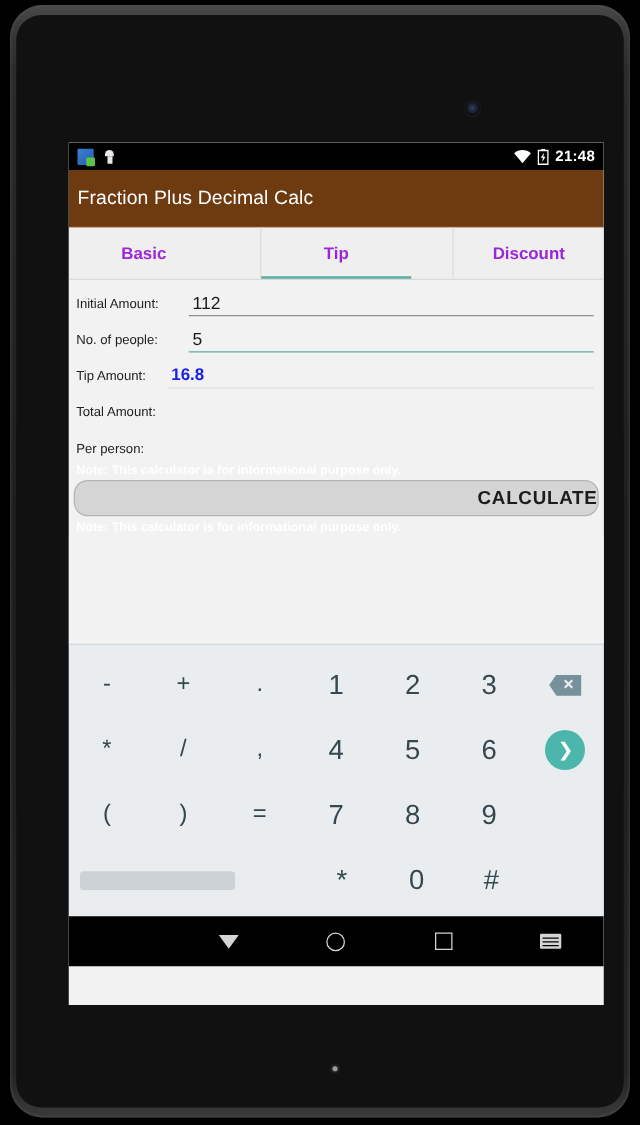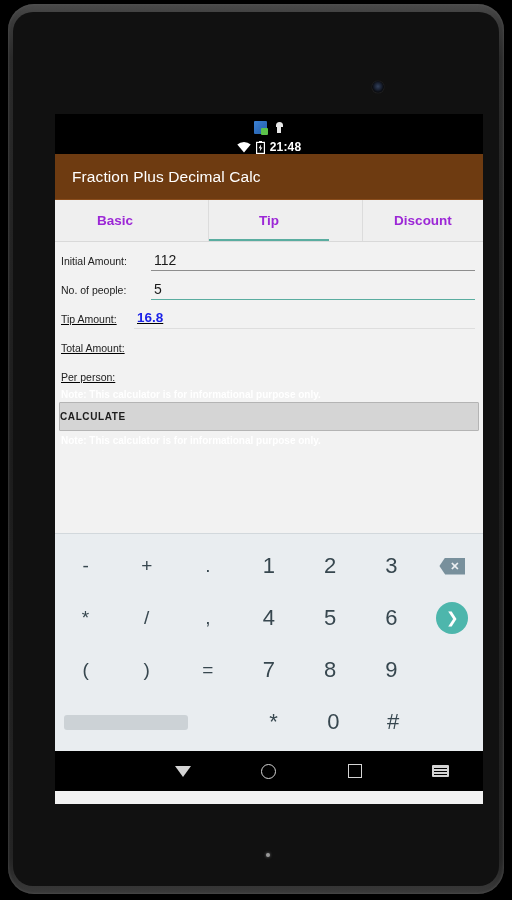--- a/index.html
+++ b/index.html
@@ -48,27 +48,26 @@
   #screen {
     position: absolute;
     left: 42px; top: 102px;
     width: 428px; height: 690px;
     background: #f2f2f2;
     overflow: hidden;
   }
 
   
   #statusbar {
-    height: 40px;
+    height: 22px;
     background: #000;
     display: flex;
     align-items: center;
     padding: 0 7px;
     box-sizing: border-box;
-    flex-direction: column;
   }
   .sb-left { display: flex; align-items: center; gap: 7px; flex: 1; }
   .sb-right { display: flex; align-items: center; gap: 5px; }
   .sb-time {
     color: #ffffff;
     font-size: 12px;
     font-weight: bold;
     letter-spacing: .2px;
   }
   .ic-app {
@@ -101,21 +100,21 @@
     width:4px; height:6px;
     background:#e8e8e8;
   }
 
   
   #titlebar {
     height: 46px;
     background: #6e3b11;
     display: flex;
     align-items: center;
-    padding-left: 17px;
+    padding-left: 7px;
     box-sizing: border-box;
     border-bottom: 1px solid #8a4d1c;
   }
   #titlebar .title {
     color: #ffffff;
     font-size: 15.5px;
     letter-spacing: .1px;
   }
 
   
@@ -172,21 +171,20 @@
     margin-left: 17px;
   }
   .field-input.focused { border-bottom: 1.6px solid #5aada0; }
 
   .result-row {
     display: flex;
     align-items: flex-end;
     height: 29px;
     padding: 0 8px 0 6px;
     box-sizing: border-box;
-    text-decoration: underline;
   }
   .result-label {
     font-size: 10.5px;
     color: #222;
     white-space: nowrap;
     padding-bottom: 4px;
     width: 73px;
   }
   .result-value {
     flex: 1;
@@ -209,28 +207,28 @@
   #buttons {
     display: flex;
     gap: 4px;
     padding: 1px 4px 2px 4px;
   }
   .btn {
     flex: 1;
     height: 27px;
     background: #d5d5d5;
     border: 1px solid #b4b4b4;
-    border-radius: 1px;
-    font-size: 10px;
+    border-radius: 11px;
+    font-size: 15px;
     font-weight: bold;
     color: #1c1c1c;
     letter-spacing: .6px;
     display: flex;
     align-items: center;
-    justify-content: flex-start;
+    justify-content: flex-end;
   }
   #spacer-area { height: 86px; background: #f2f2f2; }
 
   
   #keyboard {
     background: #e9edf0;
     border-top: 1px solid #d2d8dc;
     height: 218px;
     box-sizing: border-box;
     padding-top: 6px;

